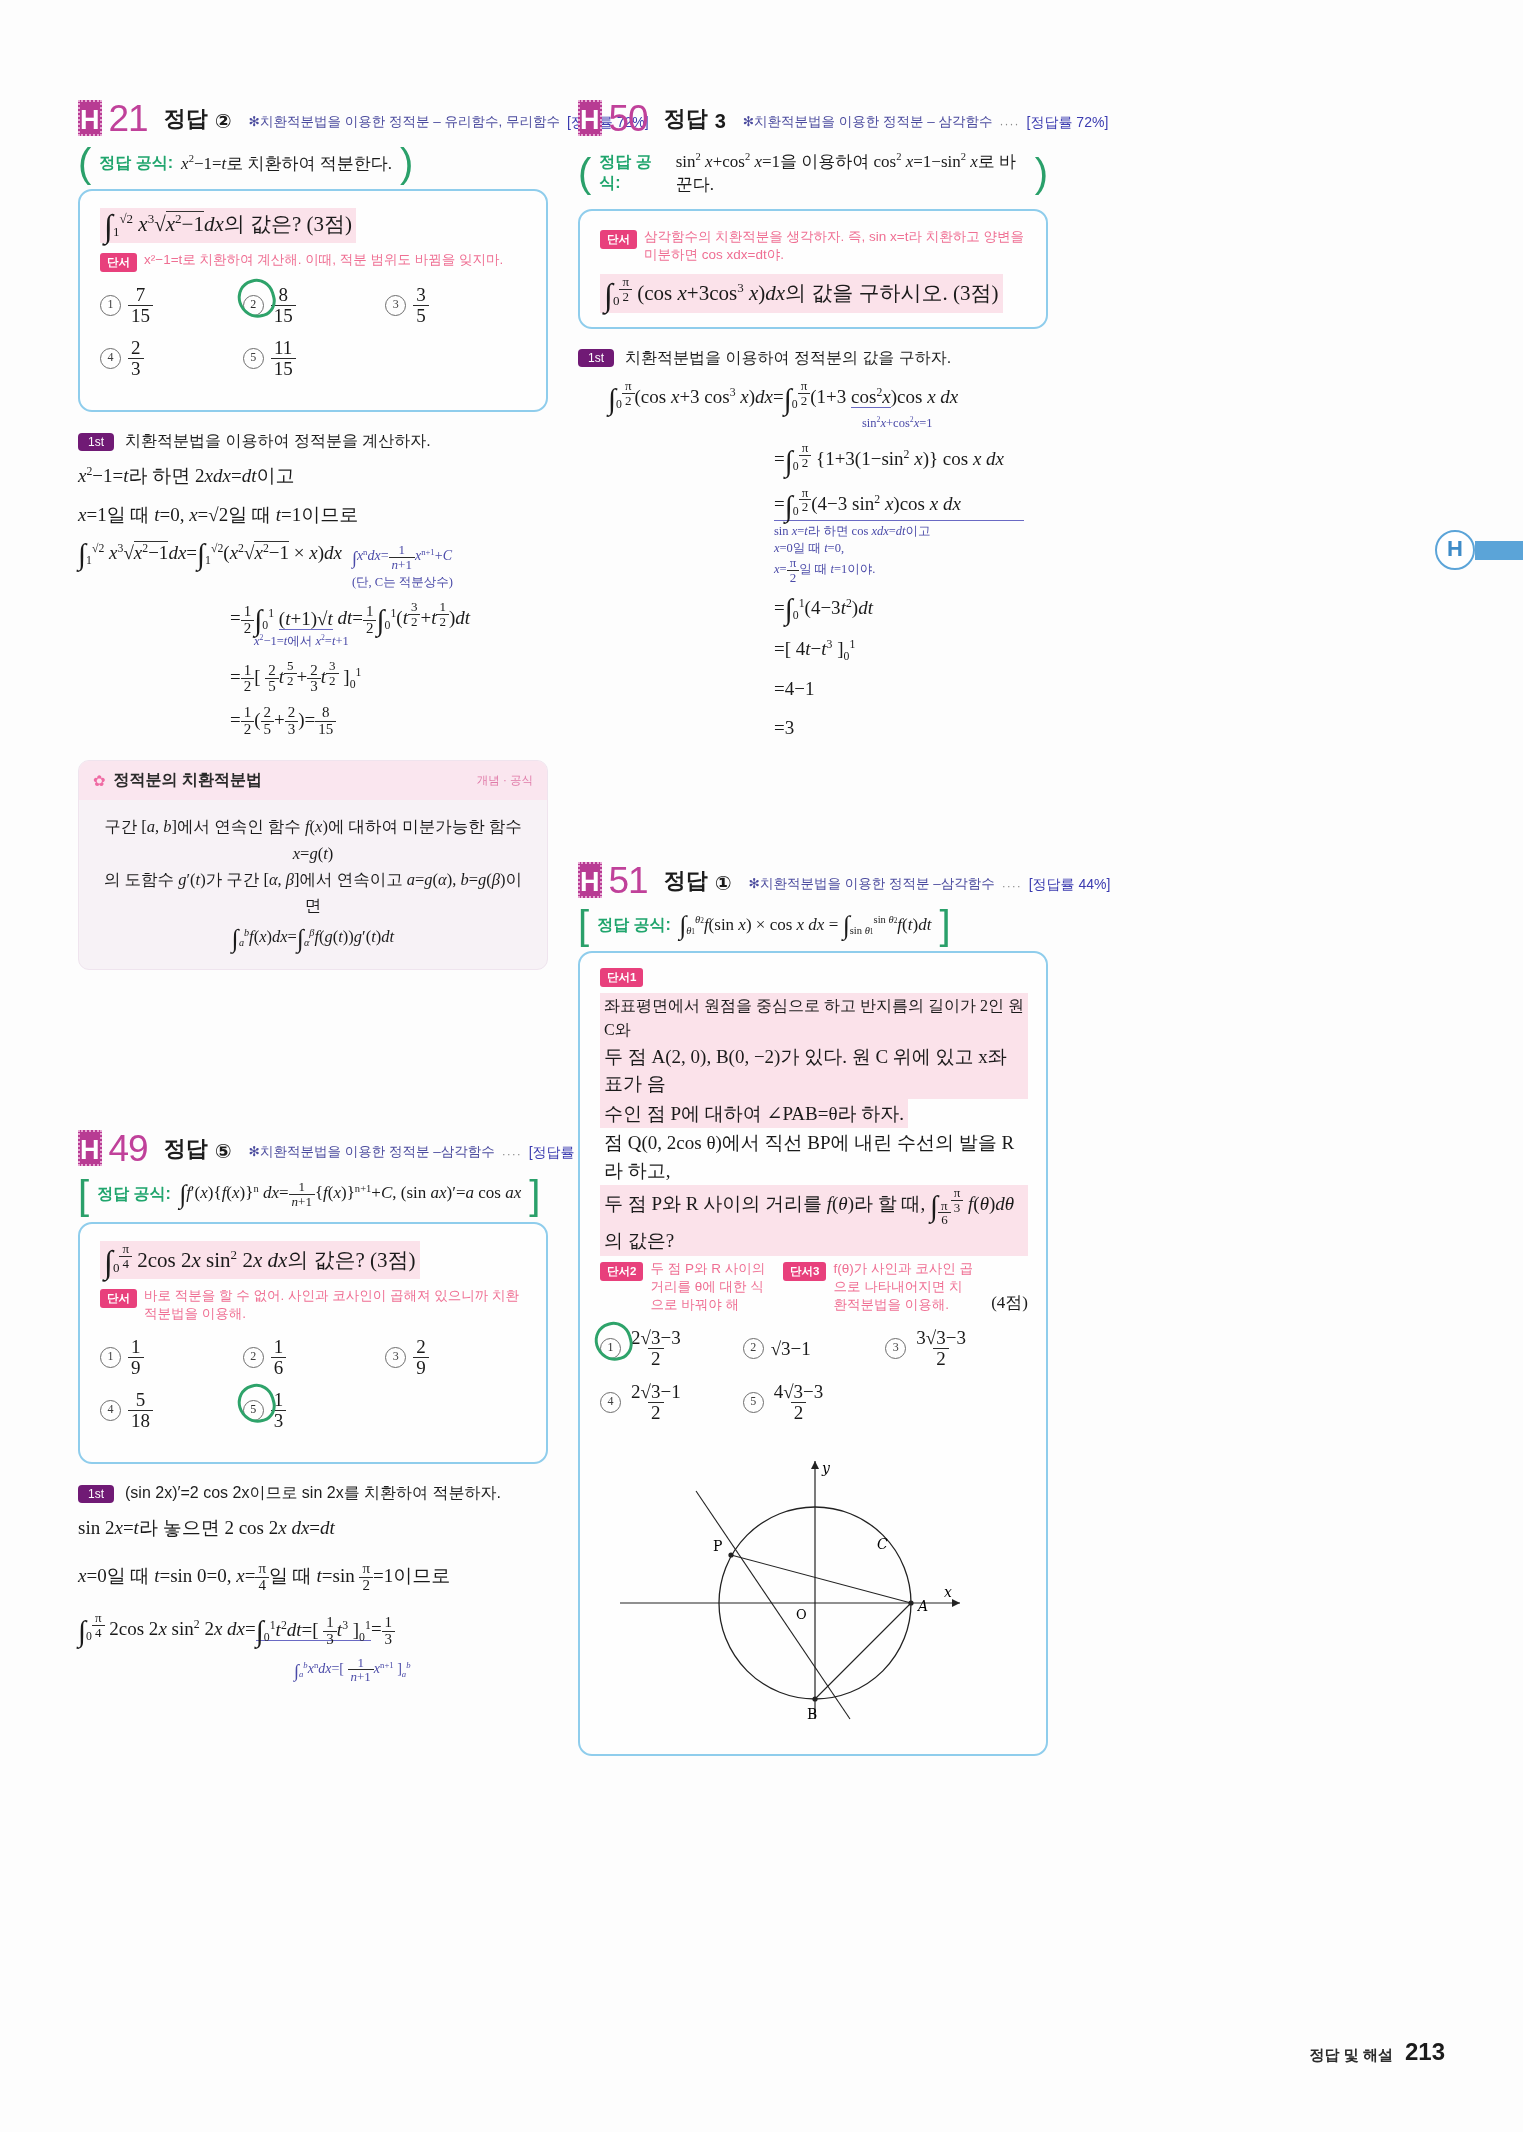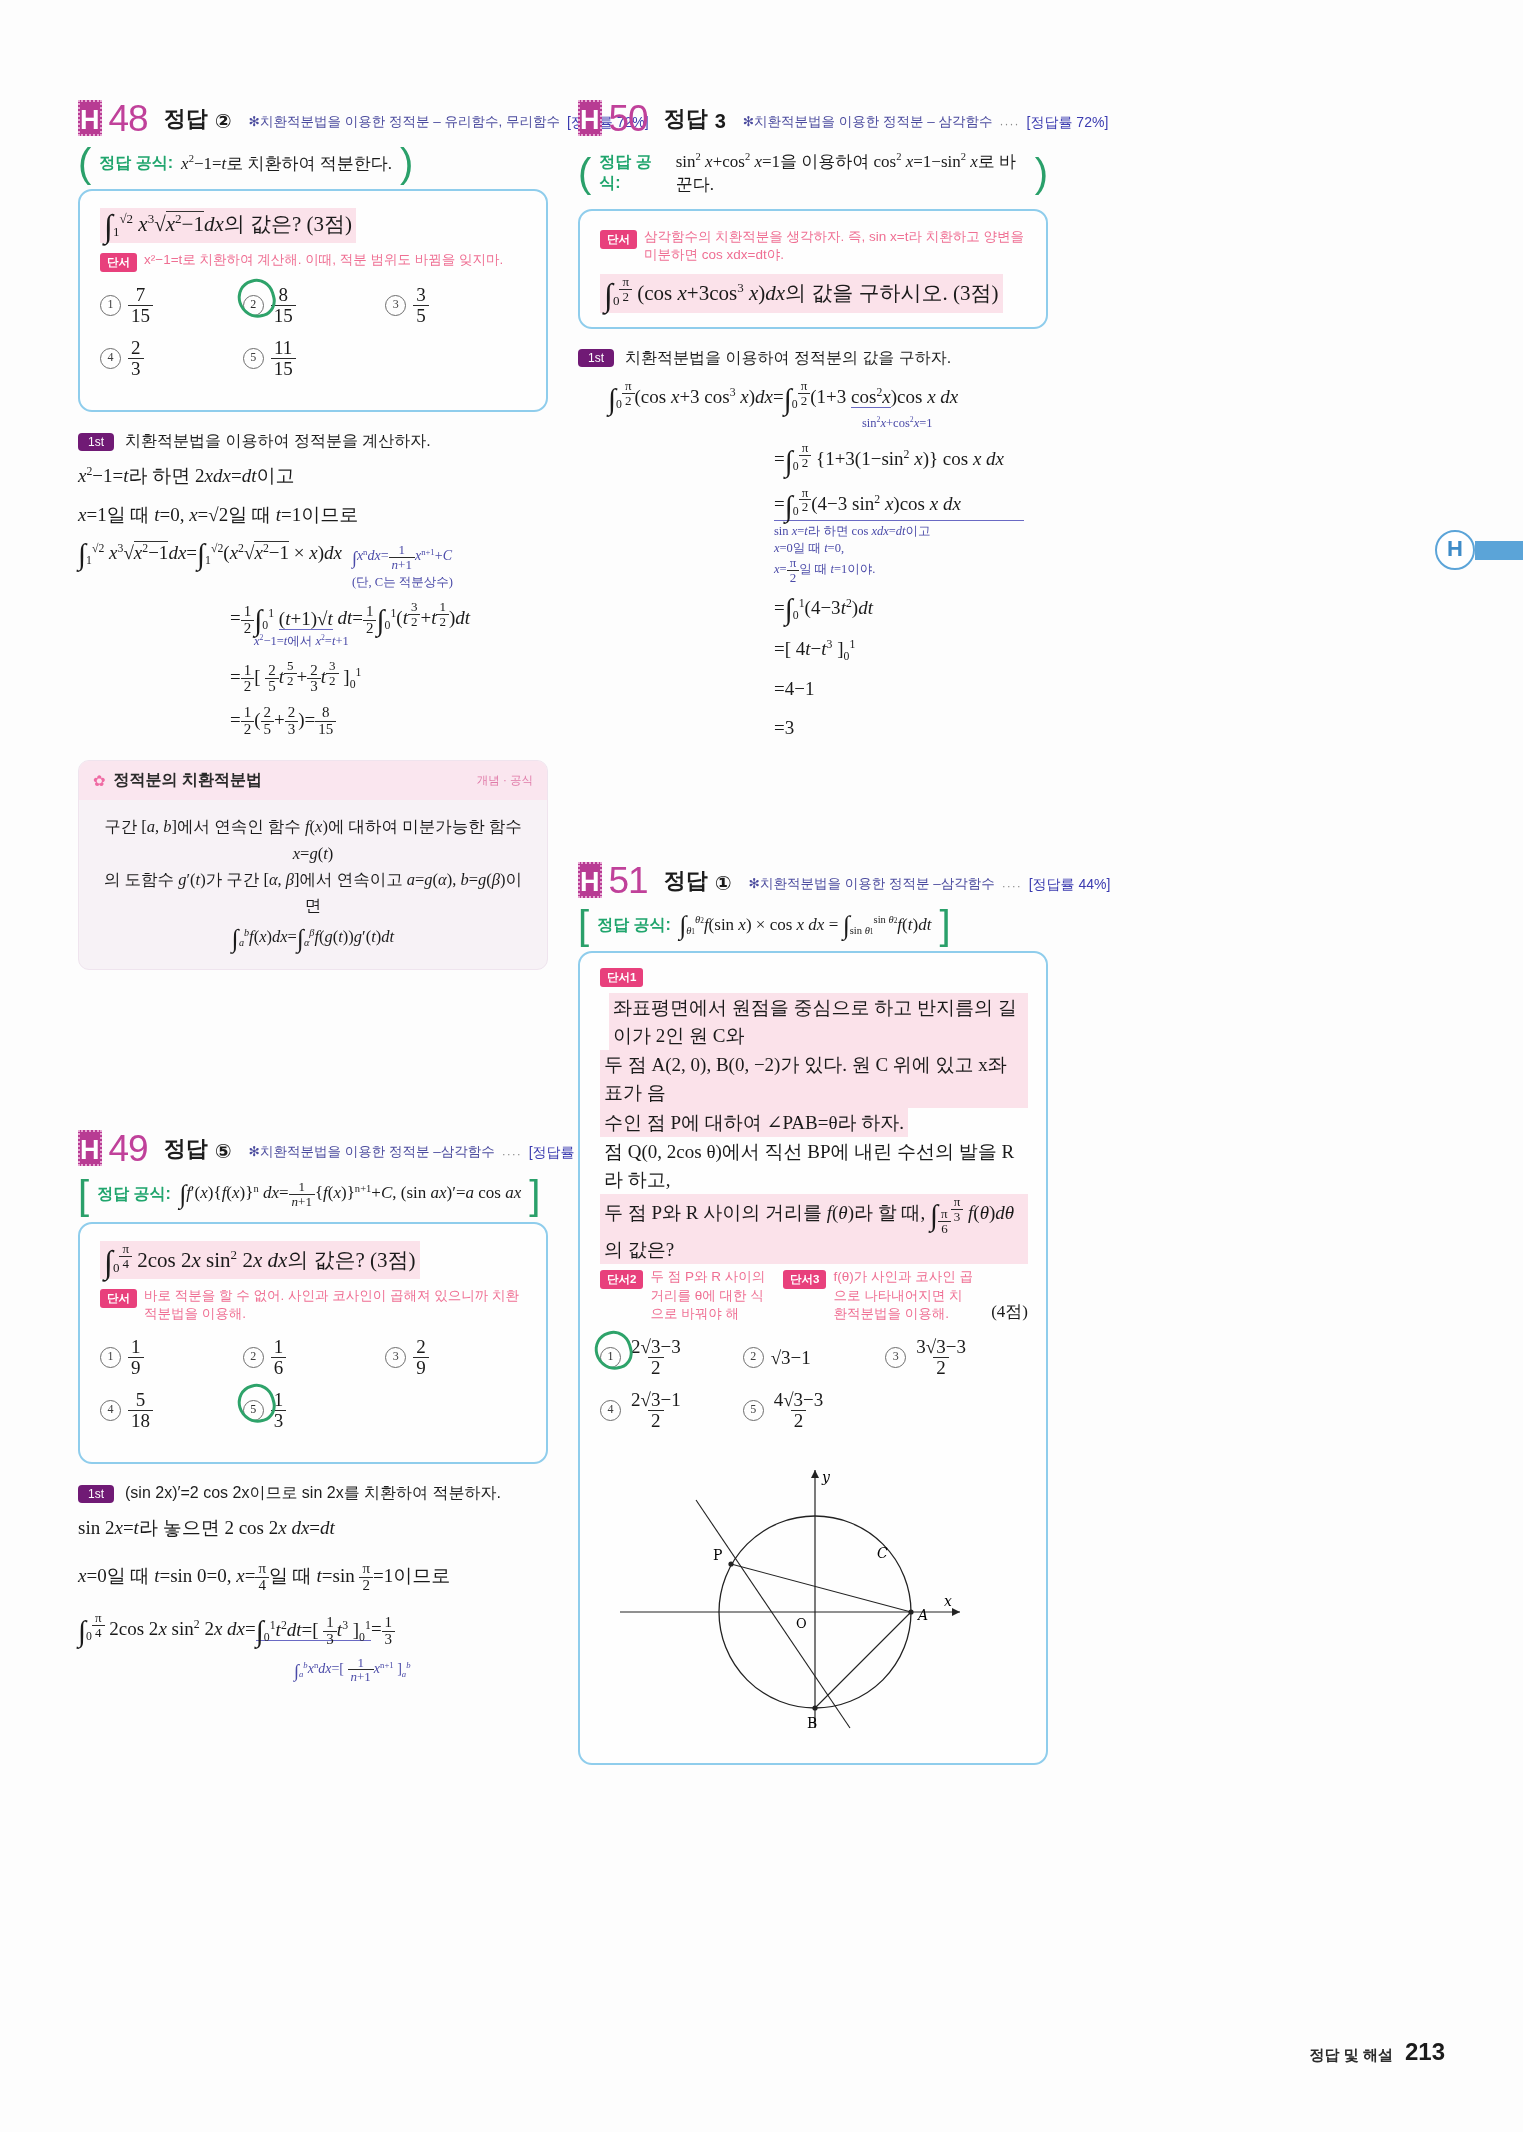--- a/index.html
+++ b/index.html
@@ -144,21 +144,21 @@
   <div class="htab">
     <div class="circ">H</div>
     <div class="bar"></div>
   </div>
 
   <div class="col col-left">
 
     <div>
       <div class="prob-head">
         <div class="hbadge">H</div>
-        <div class="pnum">48</div>
+        <div class="pnum">21</div>
         <div class="ans-label">정답</div>
         <div class="ans-val">②</div>
         <div class="topic">✻치환적분법을 이용한 정적분 – 유리함수, 무리함수</div>
         <div class="rate">[정답률 72%]</div>
       </div>
 
       <div class="formula-line">
         <span class="brk-tall">(</span>
         <span class="fkey">정답 공식:</span>
         <span class="ftxt"><span class="ital">x</span><span class="sup">2</span>−1=<span class="ital">t</span>로 치환하여 적분한다.</span>
@@ -508,21 +508,21 @@
         <span class="brk-tall">[</span>
         <span class="fkey">정답 공식:</span>
         <span class="ftxt"><span class="int">∫</span><span class="sub"><span class="ital">θ</span><span style="font-size:.7em">1</span></span><span class="sup"><span class="ital">θ</span><span style="font-size:.7em">2</span></span><span class="ital">f</span>(sin <span class="ital">x</span>) × cos <span class="ital">x dx</span> = <span class="int">∫</span><span class="sub">sin <span class="ital">θ</span><span style="font-size:.7em">1</span></span><span class="sup">sin <span class="ital">θ</span><span style="font-size:.7em">2</span></span><span class="ital">f</span>(<span class="ital">t</span>)<span class="ital">dt</span></span>
         <span class="brk-tall">]</span>
       </div>
 
       <div class="qbox" style="padding-top:13px;">
         <div class="hintrow" style="margin-top:0;">
           <span class="hbtag">단서1</span>
         </div>
-        <div class="qline" style="margin-top:6px;font-size:19px;margin-left:9px;">좌표평면에서 원점을 중심으로 하고 반지름의 길이가 2인 원 C와</div>
+        <div class="qline" style="margin-top:6px;font-size:16px;">좌표평면에서 원점을 중심으로 하고 반지름의 길이가 2인 원 C와</div>
         <div class="qline" style="font-size:19px;">두 점 A(2, 0), B(0, −2)가 있다. 원 C 위에 있고 x좌표가 음</div>
         <div class="qline" style="font-size:19px;">수인 점 P에 대하여 ∠PAB=θ라 하자.</div>
         <div class="qline pl" style="font-size:19px;background:none;">점 Q(0, 2cos θ)에서 직선 BP에 내린 수선의 발을 R라 하고,</div>
         <div class="qline" style="font-size:19px;">
           두 점 P와 R 사이의 거리를 <span class="ital">f</span>(<span class="ital">θ</span>)라 할 때, <span class="int">∫</span><span class="sub"><span class="frac xs">
                 <span class="num">π</span>
                 <span class="den">6</span>
               </span></span><span class="sup"><span class="frac xs">
                 <span class="num">π</span>
                 <span class="den">3</span>

